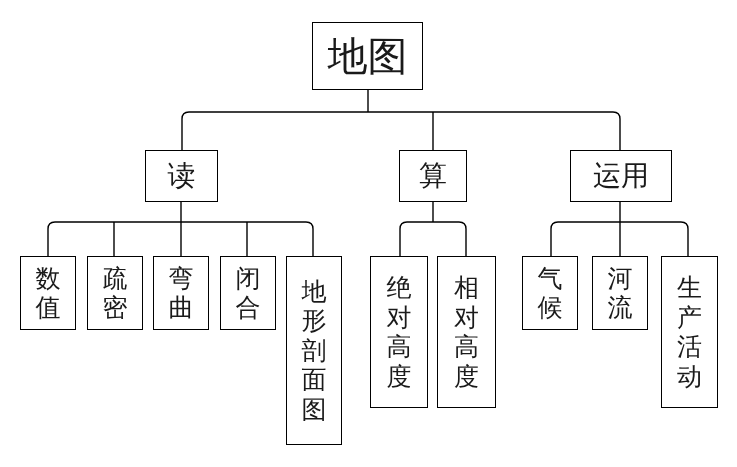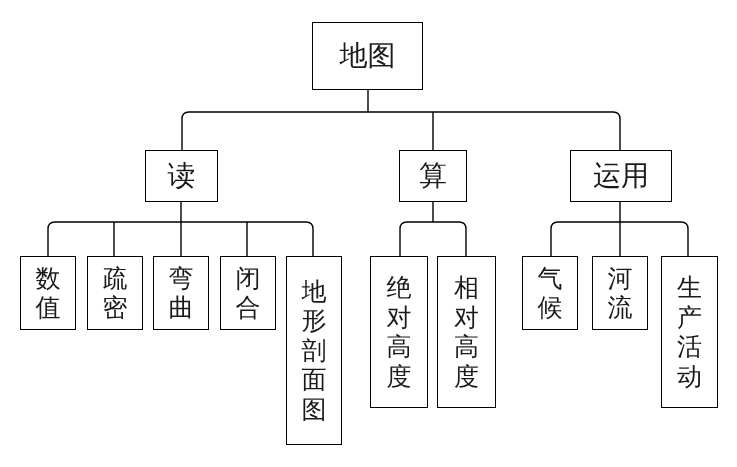--- a/index.html
+++ b/index.html
@@ -33,21 +33,21 @@
     align-items: center;
     justify-content: center;
     color: #1a1a1a;
     line-height: 1.0;
   }
   .node .ch {
     display: block;
     text-align: center;
   }
   
-  .lvl-root { font-size: 28px; text-align: right; }
+  .lvl-root { font-size: 40px; text-align: right; }
   
   .lvl-2 { font-size: 28px; }
   
   .lvl-3 { font-size: 25px; }
   .lvl-3 .ch { line-height: 1.18; }
   .horiz-node .inner { white-space: nowrap; }
 </style>
 </head>
 <body>
 

